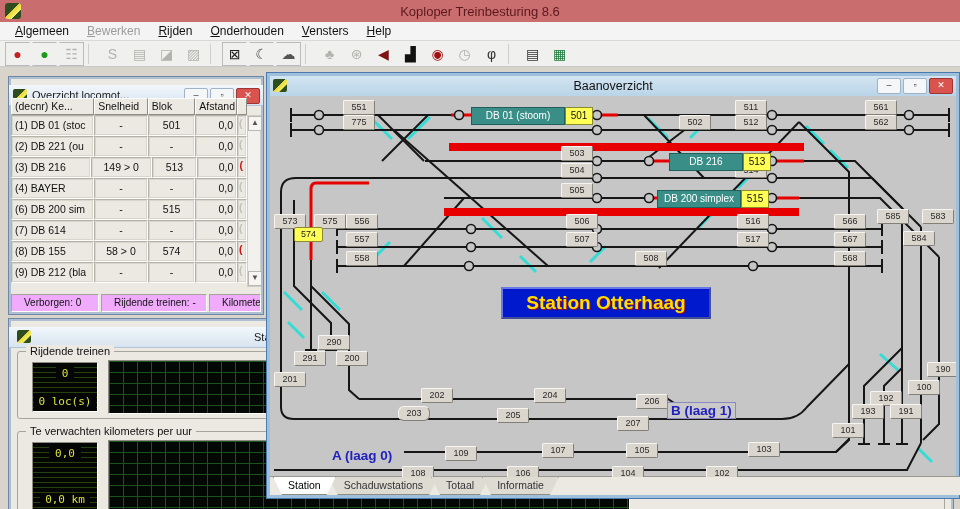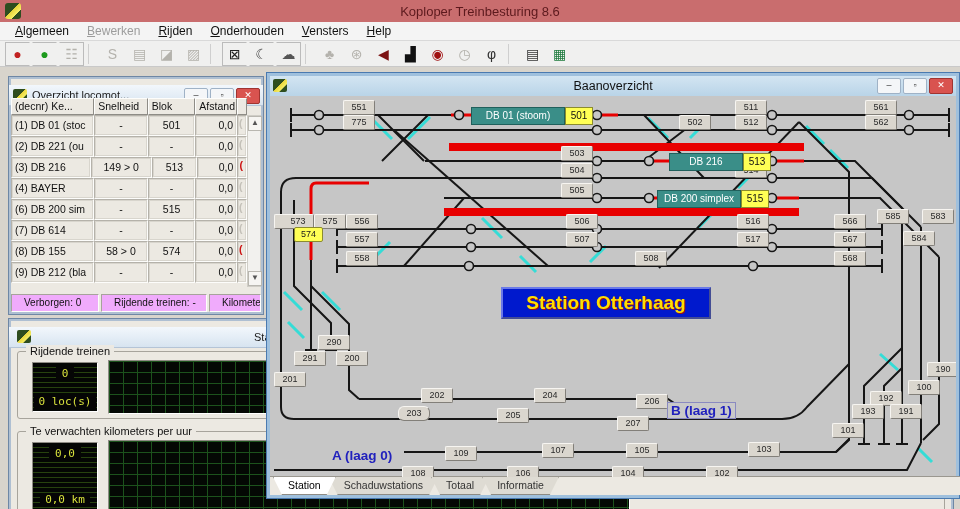--- a/index.html
+++ b/index.html
@@ -354,21 +354,21 @@
         <div class="chip" style="left: 296px; top: 118px;">506</div>
         <div class="chip" style="left: 467px; top: 118px;">516</div>
         <div class="chip" style="left: 564px; top: 118px;">566</div>
         <div class="chip" style="left: 76px; top: 136px;">557</div>
         <div class="chip" style="left: 296px; top: 136px;">507</div>
         <div class="chip" style="left: 467px; top: 136px;">517</div>
         <div class="chip" style="left: 564px; top: 136px;">567</div>
         <div class="chip" style="left: 76px; top: 155px;">558</div>
         <div class="chip" style="left: 365px; top: 155px;">508</div>
         <div class="chip" style="left: 564px; top: 155px;">568</div>
-        <div class="chip" style="left: 4px; top: 118px; padding-left: 8px;">573</div>
+        <div class="chip" style="left: 4px; top: 118px;">573</div>
         <div class="chip" style="left: 44px; top: 118px;">575</div>
         <div class="chip yellow" style="left: 24px; top: 131px;">574</div>
         <div class="chip" style="left: 48px; top: 239px;">290</div>
         <div class="chip" style="left: 24px; top: 255px;">291</div>
         <div class="chip" style="left: 66px; top: 255px;">200</div>
         <div class="chip" style="left: 4px; top: 276px;">201</div>
         <div class="chip" style="left: 151px; top: 292px;">202</div>
         <div class="chip" style="left: 264px; top: 292px;">204</div>
         <div class="chip" style="left: 366px; top: 298px;">206</div>
         <div class="chip" style="left: 128px; top: 310px; border-radius: 6px;">203</div>

